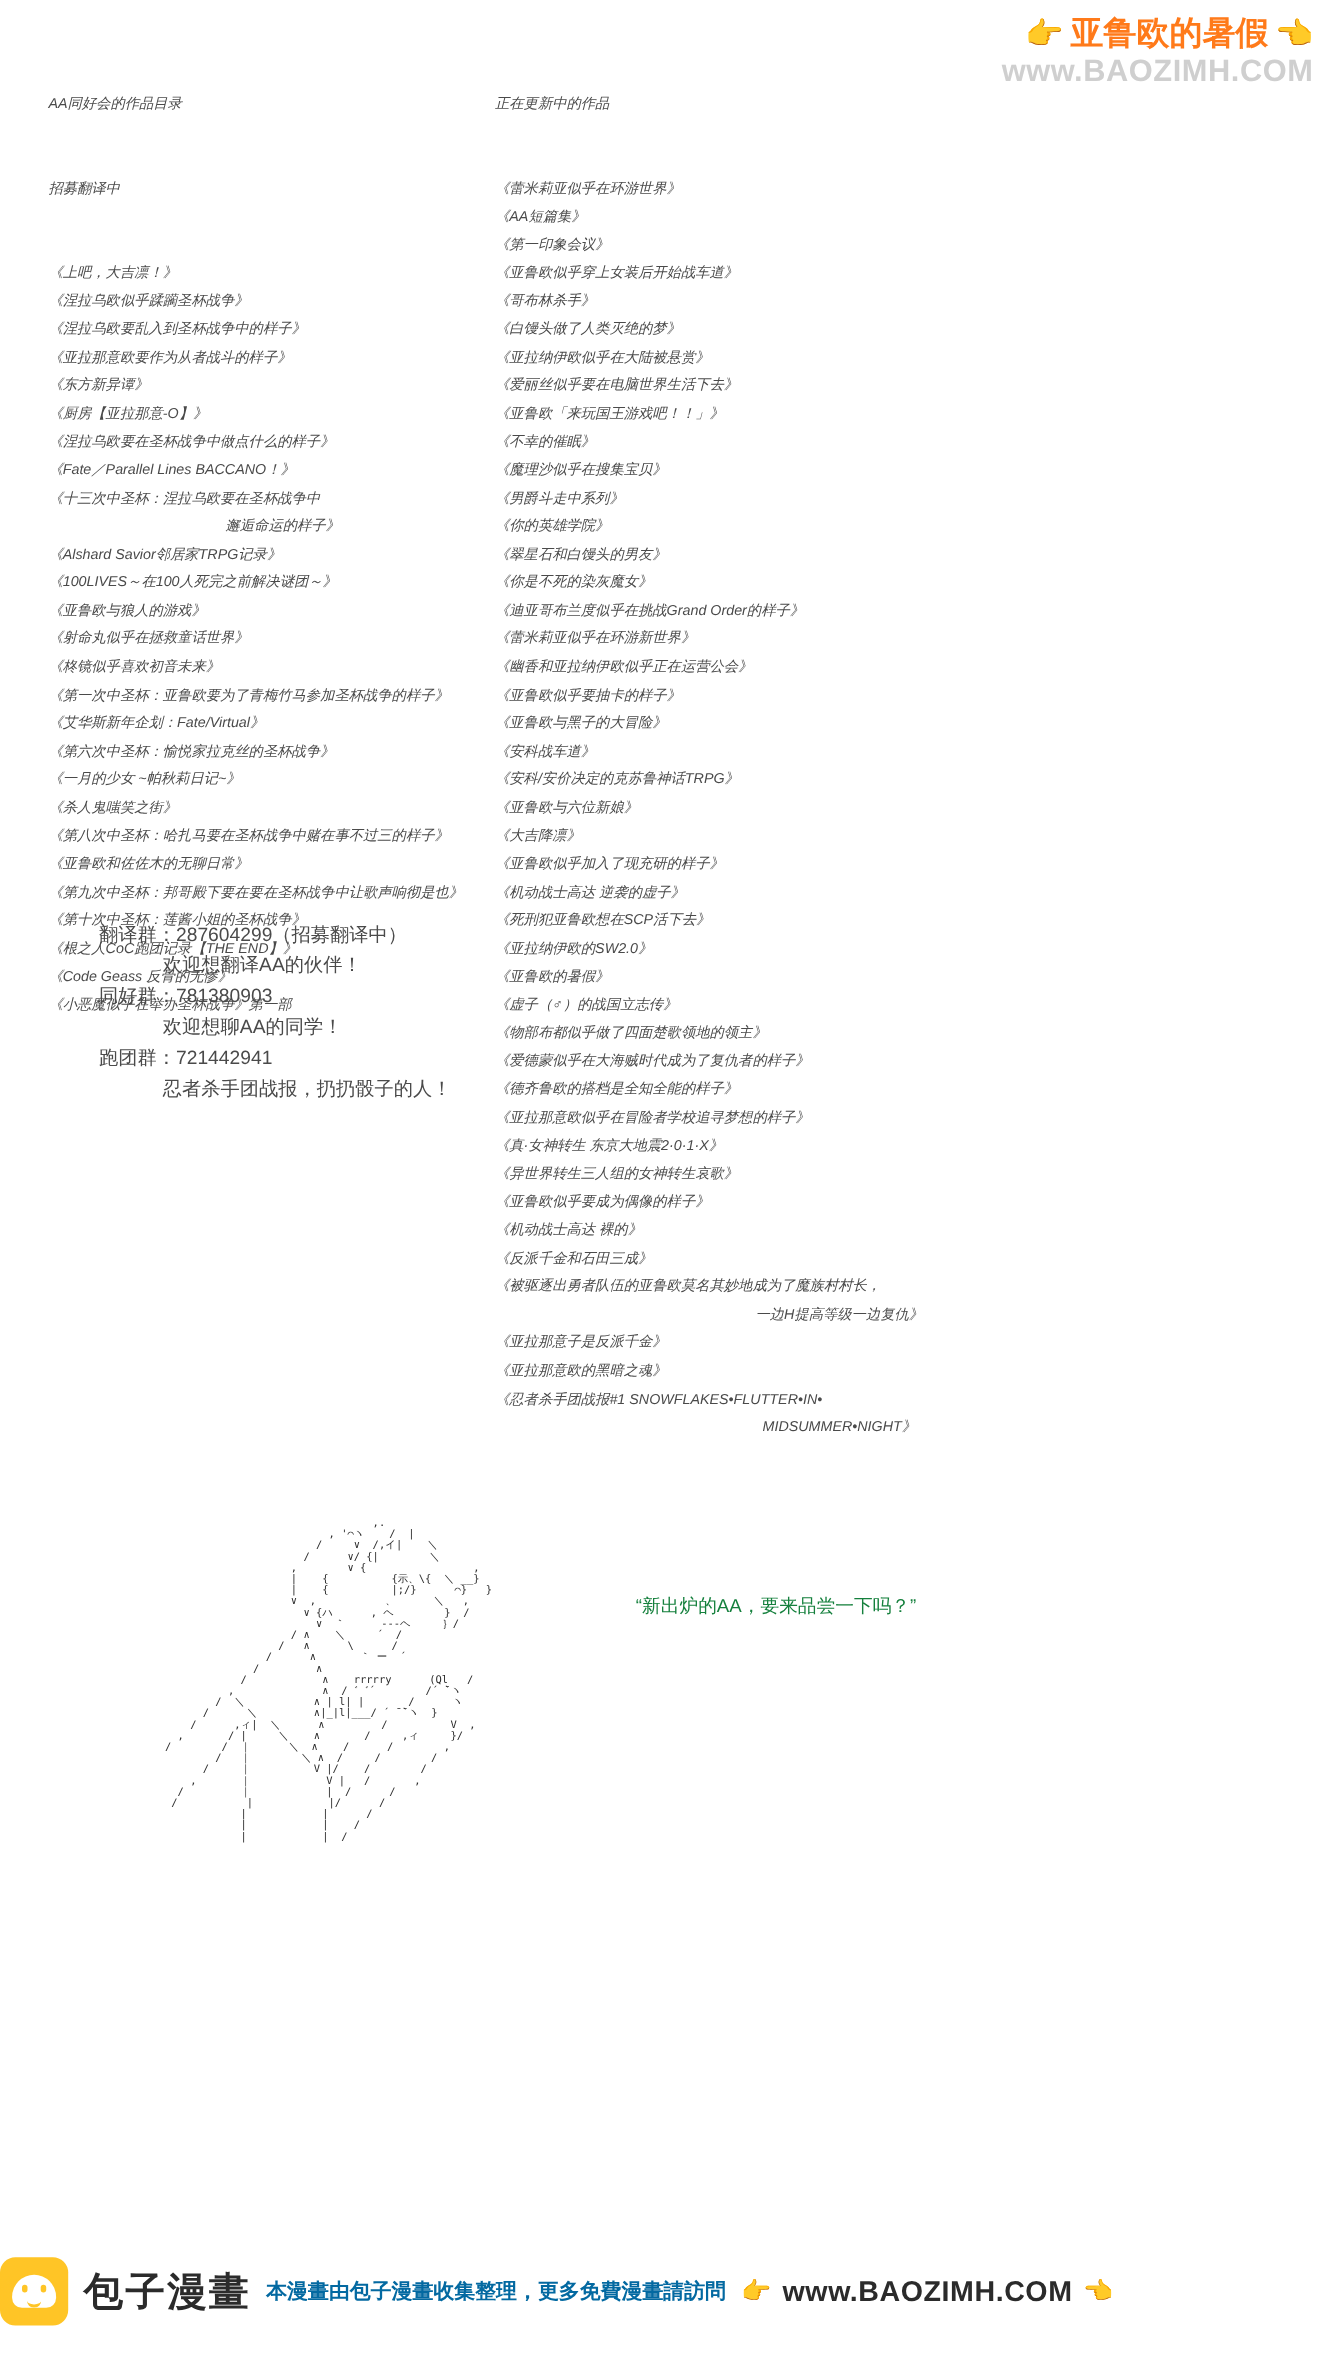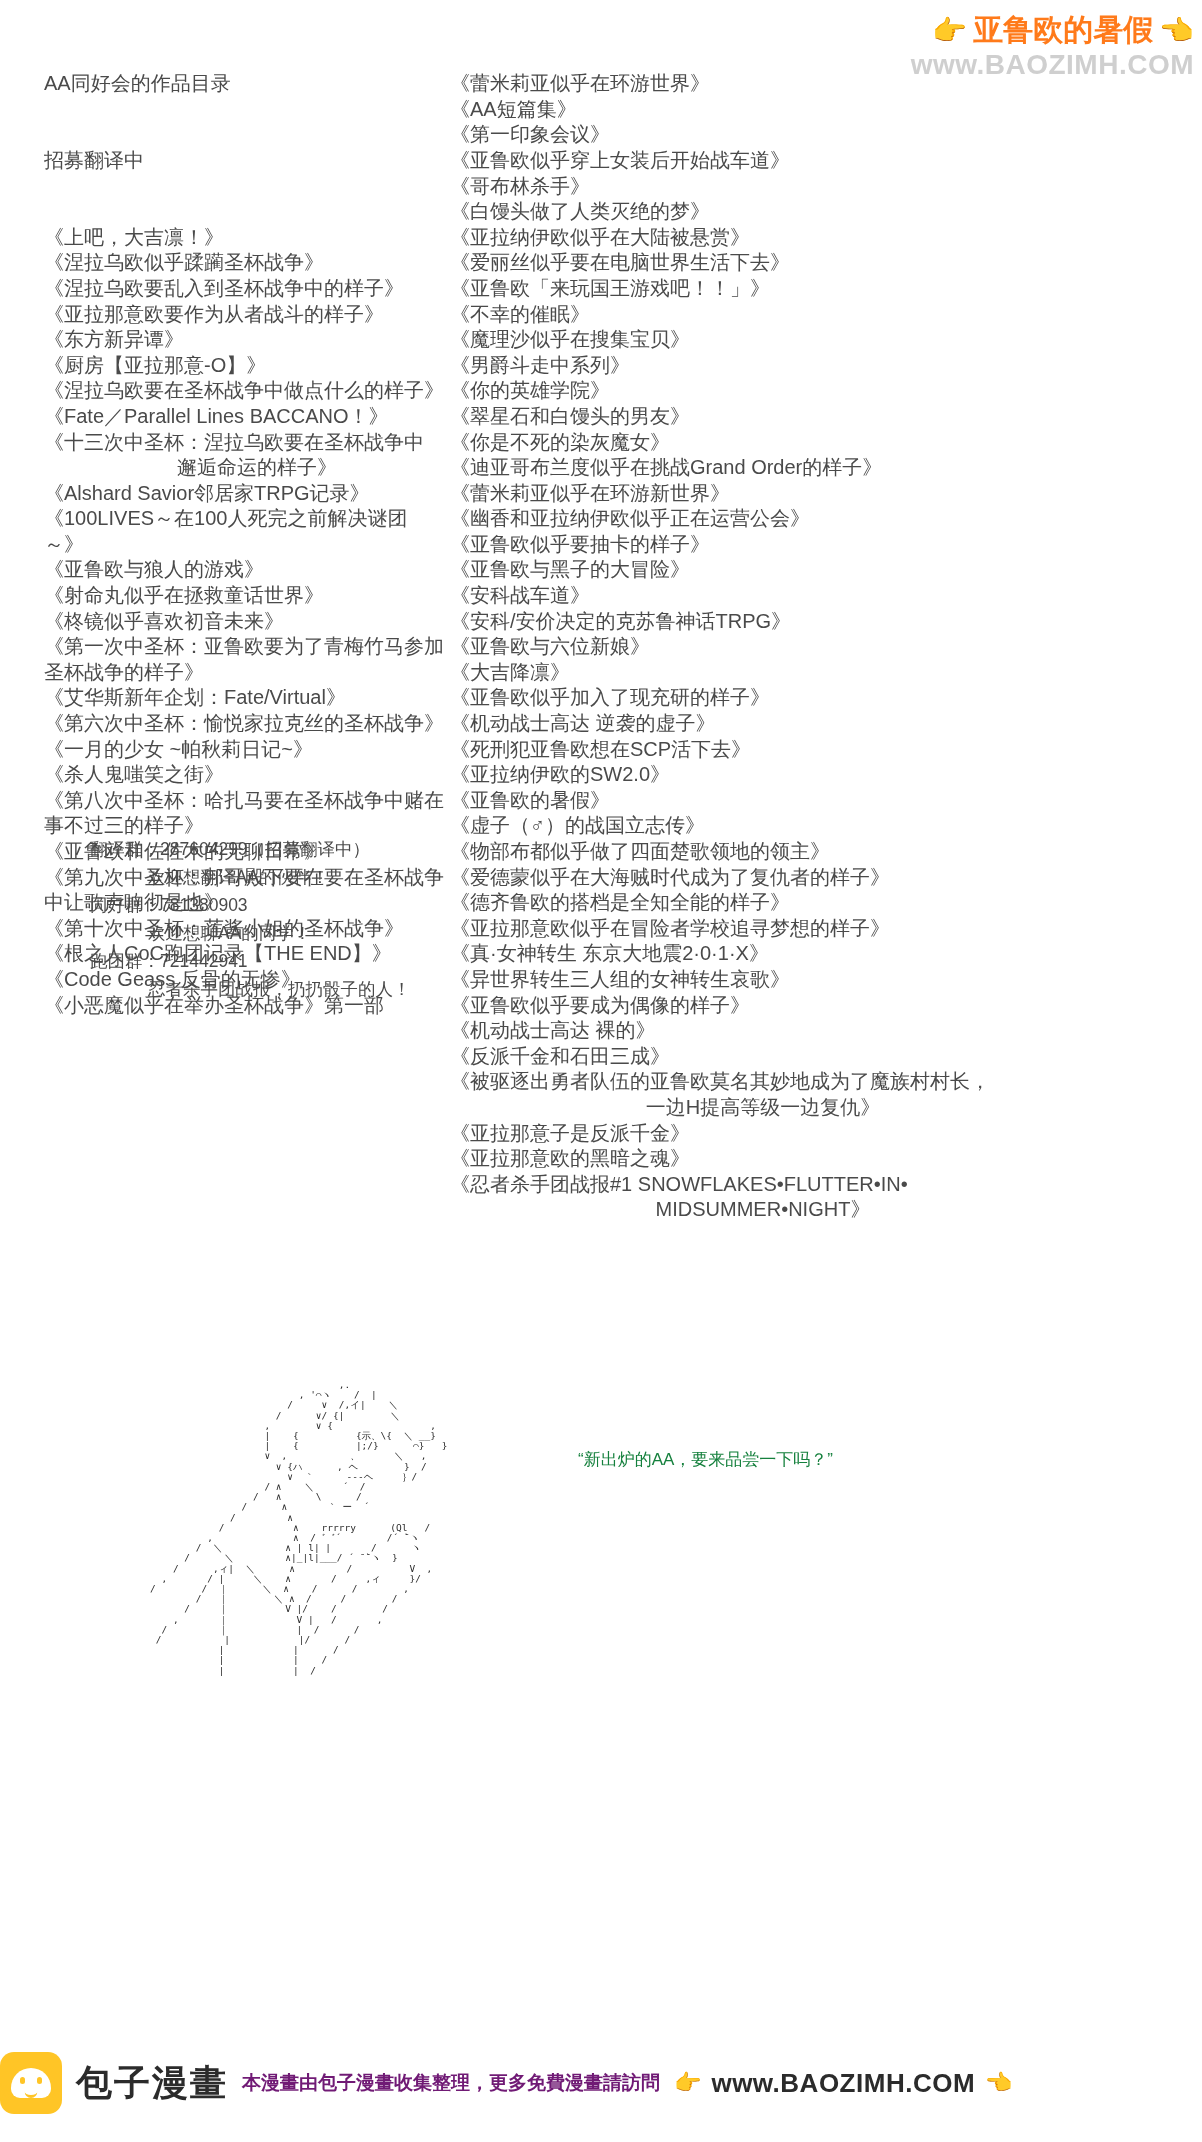--- a/index.html
+++ b/index.html
@@ -22,23 +22,24 @@
     text-shadow:0 0 2px #fff;
   }
   #wm-badge .hand { font-size:28px; color:#ffb100; }
   #wm-badge .wm-row2 {
     font-size:28px; font-weight:bold; color:#cfcfcf;
     letter-spacing:.5px; margin-top:-2px;
   }
 
   
   .col {
-    position:absolute; top:20px;
-    font-size:20px; line-height:25.6px;
+    position:absolute; top:30px;
+    font-size:13px; line-height:25.6px;
     white-space:pre-wrap;
+    font-style:italic;
   }
   #col-left  { left:44px;  width:400px; }
   #col-right { left:450px; width:600px; }
   .line { display:block; }
   .line.indent { padding-left:26px;text-align:center; }
 
   
   #contact-block {
     position:absolute; left:44px; top:835px;
     font-size:17.5px; line-height:28px; white-space:pre-wrap;margin-left:46px;
@@ -82,21 +83,21 @@
     background:#ffc526; border-radius:3px;
   }
   #brand-logo .bun::before{ left:9px; }
   #brand-logo .bun::after { right:9px; }
   #brand-logo .mouth{
     position:absolute; bottom:16px; left:50%; transform:translateX(-50%);
     width:13px; height:7px; border-bottom:3px solid #ffc526;
     border-radius:0 0 9px 9px;
   }
   #brand-name { font-size:36px; font-weight:bold; color:#2b2b2b; letter-spacing:2px; }
-  #footer-note { font-size:19px; font-weight:bold; color:#701a75; }
+  #footer-note { font-size:19px; font-weight:bold; color:#0369a1; }
   #footer-url-row { display:flex; align-items:center; gap:10px; }
   #footer-url-row .hand { font-size:22px; color:#ffb100; }
   #footer-url { font-size:26px; font-weight:bold; color:#2b2b2b; letter-spacing:.5px; }
 </style>
 </head>
 <body>
 
 <div id="wm-badge">
   <div class="wm-row1">
     <span class="hand">👉</span>
@@ -108,20 +109,21 @@
 
 <div class="col" id="col-left">
   <span class="line">AA同好会的作品目录</span>
   <span class="line">招募翻译中</span>
   <span id="left-items"><span class="line">《上吧，大吉凛！》</span><span class="line">《涅拉乌欧似乎蹂躏圣杯战争》</span><span class="line">《涅拉乌欧要乱入到圣杯战争中的样子》</span><span class="line">《亚拉那意欧要作为从者战斗的样子》</span><span class="line">《东方新异谭》</span><span class="line">《厨房【亚拉那意-O】》</span><span class="line">《涅拉乌欧要在圣杯战争中做点什么的样子》</span><span class="line">《Fate／Parallel Lines BACCANO！》</span><span class="line">《十三次中圣杯：涅拉乌欧要在圣杯战争中</span><span class="line indent">邂逅命运的样子》</span><span class="line">《Alshard Savior邻居家TRPG记录》</span><span class="line">《100LIVES～在100人死完之前解决谜团～》</span><span class="line">《亚鲁欧与狼人的游戏》</span><span class="line">《射命丸似乎在拯救童话世界》</span><span class="line">《柊镜似乎喜欢初音未来》</span><span class="line">《第一次中圣杯：亚鲁欧要为了青梅竹马参加圣杯战争的样子》</span><span class="line">《艾华斯新年企划：Fate/Virtual》</span><span class="line">《第六次中圣杯：愉悦家拉克丝的圣杯战争》</span><span class="line">《一月的少女 ~帕秋莉日记~》</span><span class="line">《杀人鬼嗤笑之街》</span><span class="line">《第八次中圣杯：哈扎马要在圣杯战争中赌在事不过三的样子》</span><span class="line">《亚鲁欧和佐佐木的无聊日常》</span><span class="line">《第九次中圣杯：邦哥殿下要在要在圣杯战争中让歌声响彻是也》</span><span class="line">《第十次中圣杯：莲酱小姐的圣杯战争》</span><span class="line">《根之人CoC跑团记录【THE END】》</span><span class="line">《Code Geass 反骨的无惨》</span><span class="line">《小恶魔似乎在举办圣杯战争》第一部</span></span>
 </div>
 
 <div id="contact-block"><div class="">翻译群：287604299（招募翻译中）</div><div class="sub">欢迎想翻译AA的伙伴！</div><div class="">同好群：781380903</div><div class="sub">欢迎想聊AA的同学！</div><div class="">跑团群：721442941</div><div class="sub">忍者杀手团战报，扔扔骰子的人！</div></div>
 
 <div class="col" id="col-right">
+  <span class="line">正在更新中的作品</span>
   <span id="right-items"><span class="line">《蕾米莉亚似乎在环游世界》</span><span class="line">《AA短篇集》</span><span class="line">《第一印象会议》</span><span class="line">《亚鲁欧似乎穿上女装后开始战车道》</span><span class="line">《哥布林杀手》</span><span class="line">《白馒头做了人类灭绝的梦》</span><span class="line">《亚拉纳伊欧似乎在大陆被悬赏》</span><span class="line">《爱丽丝似乎要在电脑世界生活下去》</span><span class="line">《亚鲁欧「来玩国王游戏吧！！」》</span><span class="line">《不幸的催眠》</span><span class="line">《魔理沙似乎在搜集宝贝》</span><span class="line">《男爵斗走中系列》</span><span class="line">《你的英雄学院》</span><span class="line">《翠星石和白馒头的男友》</span><span class="line">《你是不死的染灰魔女》</span><span class="line">《迪亚哥布兰度似乎在挑战Grand Order的样子》</span><span class="line">《蕾米莉亚似乎在环游新世界》</span><span class="line">《幽香和亚拉纳伊欧似乎正在运营公会》</span><span class="line">《亚鲁欧似乎要抽卡的样子》</span><span class="line">《亚鲁欧与黑子的大冒险》</span><span class="line">《安科战车道》</span><span class="line">《安科/安价决定的克苏鲁神话TRPG》</span><span class="line">《亚鲁欧与六位新娘》</span><span class="line">《大吉降凛》</span><span class="line">《亚鲁欧似乎加入了现充研的样子》</span><span class="line">《机动战士高达 逆袭的虚子》</span><span class="line">《死刑犯亚鲁欧想在SCP活下去》</span><span class="line">《亚拉纳伊欧的SW2.0》</span><span class="line">《亚鲁欧的暑假》</span><span class="line">《虚子（♂）的战国立志传》</span><span class="line">《物部布都似乎做了四面楚歌领地的领主》</span><span class="line">《爱德蒙似乎在大海贼时代成为了复仇者的样子》</span><span class="line">《德齐鲁欧的搭档是全知全能的样子》</span><span class="line">《亚拉那意欧似乎在冒险者学校追寻梦想的样子》</span><span class="line">《真·女神转生 东京大地震2·0·1·X》</span><span class="line">《异世界转生三人组的女神转生哀歌》</span><span class="line">《亚鲁欧似乎要成为偶像的样子》</span><span class="line">《机动战士高达 裸的》</span><span class="line">《反派千金和石田三成》</span><span class="line">《被驱逐出勇者队伍的亚鲁欧莫名其妙地成为了魔族村村长，</span><span class="line indent">一边H提高等级一边复仇》</span><span class="line">《亚拉那意子是反派千金》</span><span class="line">《亚拉那意欧的黑暗之魂》</span><span class="line">《忍者杀手团战报#1 SNOWFLAKES•FLUTTER•IN•</span><span class="line indent">MIDSUMMER•NIGHT》</span></span>
 </div>
 
 <pre id="ascii-art">                                 ,.
                           , '⌒ヽ    /  |
                         /     ∨  /,イ|    ＼
                       /      ∨/ {|        ＼
                     ,        ∨ {                 ,
                     |    {          {示、\{  ＼ __}
                     |    {          |;/}      ⌒}   }

